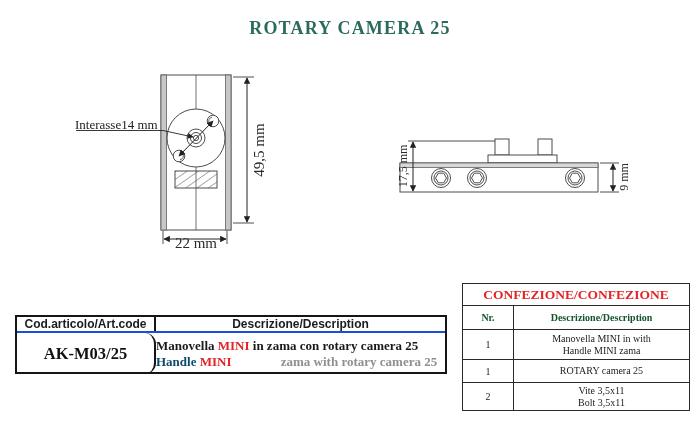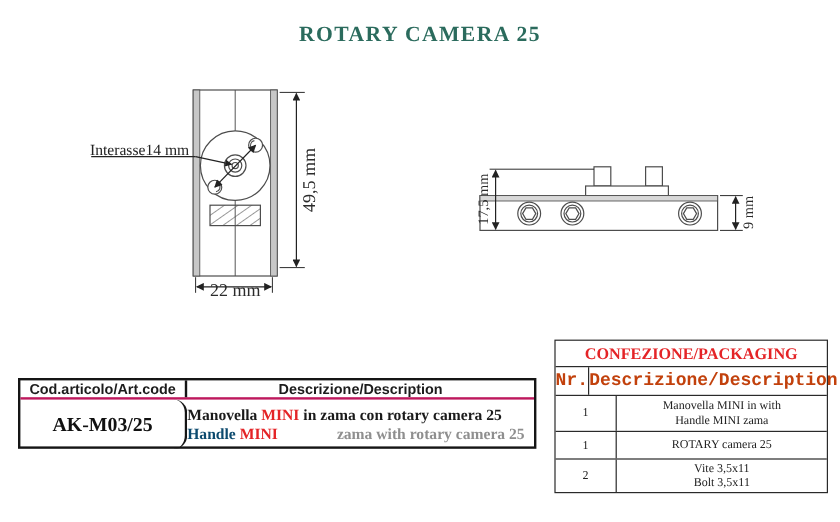--- a/index.html
+++ b/index.html
@@ -23,38 +23,38 @@
   .dim-label.rot{transform:translate(-50%,-50%) rotate(-90deg);}
   .dim-label.small{font-size:12px;}
   .callout-label{
     font-size:13px;color:#222;white-space:nowrap;
   }
   
   .art-table{
     left:15px;top:315px;width:428px;height:55px;
     border:2px solid #151515;background:#fff;
   }
-  .art-header{display:flex;height:14px;border-bottom:2px solid #be185d;
+  .art-header{display:flex;height:14px;border-bottom:2px solid #1d4ed8;
     font-family:"Liberation Sans",sans-serif;font-weight:bold;font-size:12px;color:#1c1c1c;}
   .art-header .c1{width:137px;border-right:2px solid #151515;display:flex;align-items:center;justify-content:center;}
   .art-header .c2{flex:1;display:flex;align-items:center;justify-content:center;}
   .art-body{display:flex;height:41px;}
   .art-body .c1{width:137px;border-right:2px solid #151515;display:flex;align-items:center;justify-content:center;
     font-size:16.5px;font-weight:bold;color:#111;border-radius:11px;}
   .art-body .c2{flex:1;display:flex;flex-direction:column;align-items:flex-start;justify-content:center;
     font-size:13px;font-weight:bold;line-height:16px;color:#1a1a1a;}
   
   .pkg-table{
     left:462px;top:283px;width:226px;background:#fff;
     border:1.5px solid #2a2a2a;font-size:10px;color:#222;
   }
   .pkg-title{height:21px;display:flex;align-items:center;justify-content:center;
     font-size:13.5px;font-weight:bold;border-bottom:1.5px solid #2a2a2a;}
   .pkg-head{display:flex;height:23px;border-bottom:1.5px solid #2a2a2a;
-    font-size:15px;font-weight:bold;color:#c2410c;font-family:Liberation Mono, monospace;}
+    font-size:10px;font-weight:bold;color:#14532d;}
   .pkg-row{display:flex;border-bottom:1.5px solid #2a2a2a;}
   .pkg-row:last-child{border-bottom:none;}
   .pkg-nr{width:50px;border-right:1.5px solid #2a2a2a;display:flex;align-items:center;justify-content:center;}
   .pkg-desc{flex:1;display:flex;flex-direction:column;align-items:center;justify-content:center;
     line-height:11.5px;text-align:center;}
   .h30{height:29px}.h23{height:22px}.h29{height:27px}
 </style>
 </head>
 <body>
 
@@ -152,21 +152,21 @@
   <div class="art-body">
     <div class="c1">AK-M03/25</div>
     <div class="c2">
       <div><span>Manovella </span><span style="color: rgb(228, 36, 39);">MINI</span><span> in zama con rotary camera 25</span></div>
       <div><span style="color: #0c4a6e;">Handle </span><span style="color: rgb(228, 36, 39);">MINI</span><span style="color: rgb(143, 143, 143); padding-left: 46px;"> zama with rotary camera 25</span></div>
     </div>
   </div>
 </div>
 
 <div class="abs pkg-table">
-  <div class="pkg-title" style="color: rgb(228, 36, 39);">CONFEZIONE/PACKAGING</div>
+  <div class="pkg-title" style="color: rgb(228, 36, 39);">CONFEZIONE/CONFEZIONE</div>
   <div class="pkg-head">
     <div class="pkg-nr">Nr.</div>
     <div class="pkg-desc">Descrizione/Description</div>
   </div>
   <div class="pkg-row h30">
     <div class="pkg-nr">1</div>
     <div class="pkg-desc">
       <div>Manovella MINI in with</div>
       <div>Handle MINI zama</div>
     </div>

